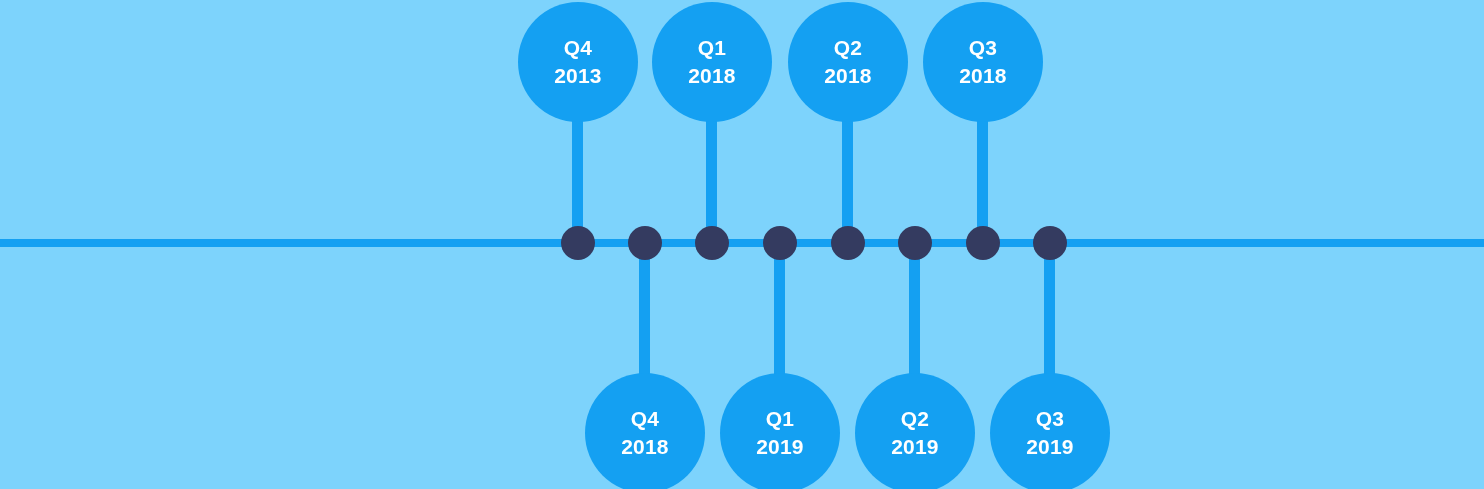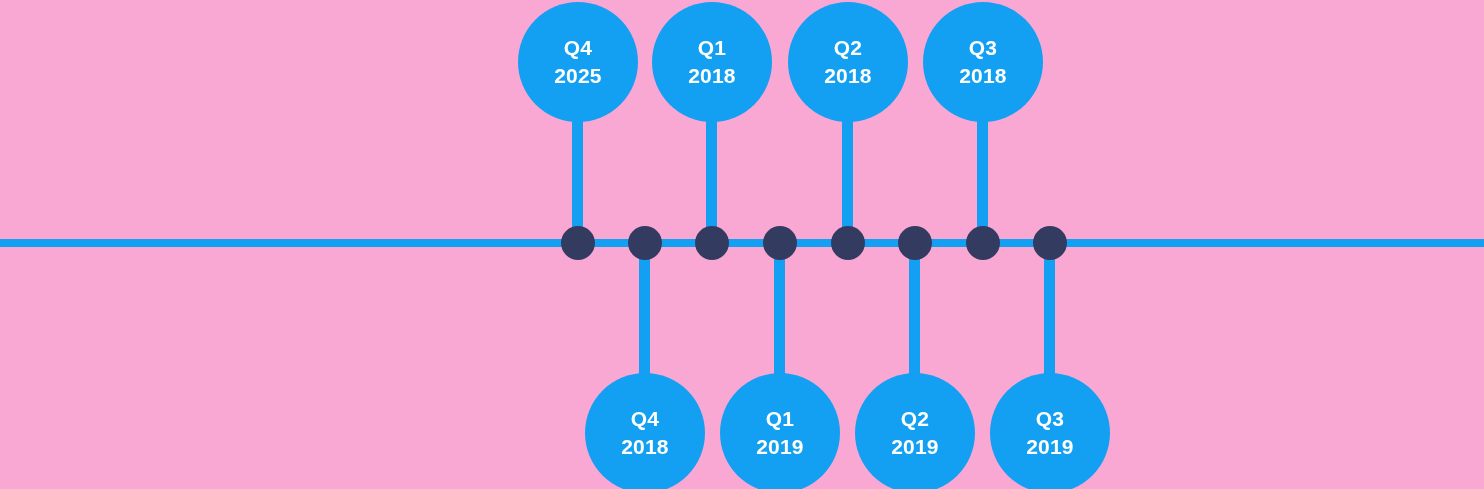--- a/index.html
+++ b/index.html
@@ -48,26 +48,26 @@
     position: absolute;
     width: 34px;
     height: 34px;
     border-radius: 50%;
     z-index: 3;
   }
 </style>
 </head>
 <body>
 
-<div class="stage" style="background: #f9a8d4; text-decoration: underline;">
+<div class="stage" style="background: #7dd3fc; text-decoration: underline;">
   <div class="axis-line" style="background: rgb(20, 160, 242); top: 239px; height: 8px;"></div>
 <div class="milestone-stem" style="background: rgb(20, 160, 242); left: 572px; top: 107px; height: 136px;"></div>
     <div class="milestone-circle" style="background: rgb(20, 160, 242); color: rgb(255, 255, 255); left: 518px; top: 2px;">
       <div>Q4</div>
-      <div>2025</div>
+      <div>2013</div>
     </div>
     <div class="milestone-dot" style="background: rgb(52, 59, 96); left: 561px; top: 226px;"></div>
     <div class="milestone-stem" style="background: rgb(20, 160, 242); left: 639px; top: 243px; height: 140px;"></div>
     <div class="milestone-circle" style="background: rgb(20, 160, 242); color: rgb(255, 255, 255); left: 585px; top: 373px;">
       <div>Q4</div>
       <div>2018</div>
     </div>
     <div class="milestone-dot" style="background: rgb(52, 59, 96); left: 628px; top: 226px;"></div>
     <div class="milestone-stem" style="background: rgb(20, 160, 242); left: 706px; top: 107px; height: 136px;"></div>
     <div class="milestone-circle" style="background: rgb(20, 160, 242); color: rgb(255, 255, 255); left: 652px; top: 2px;">

